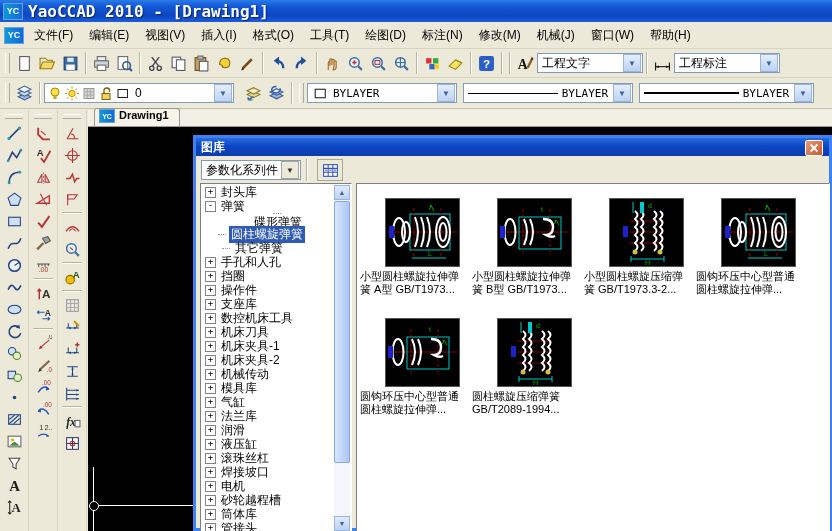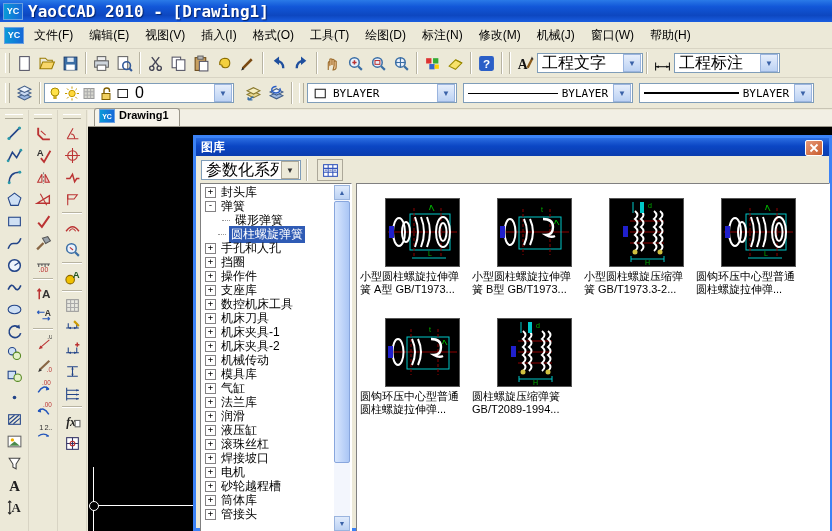--- a/index.html
+++ b/index.html
@@ -16,21 +16,21 @@
            display:flex;align-items:center;gap:2px;padding-left:4px;box-sizing:border-box;}
   .menu-item{padding:3px 8px;color:#000;}
   
   .toolbar{background:#ece9d8;display:flex;align-items:center;box-sizing:border-box;}
   #tb1{left:0;top:49px;width:832px;height:29px;border-bottom:1px solid #d8d4c4;padding-left:2px;}
   #tb2{left:0;top:78px;width:832px;height:31px;border-bottom:1px solid #c8c4b4;padding-left:2px;}
   .grip{width:3px;height:20px;border-left:1px solid #fff;border-right:1px solid #b0ac9a;margin:0 3px;}
   .sepv{width:1px;height:22px;background:#b8b4a2;border-right:1px solid #fff;margin:0 3px;}
   .tbtn{width:23px;height:23px;display:flex;align-items:center;justify-content:center;}
   .combo{height:20px;background:#fff;border:1px solid #7f9db9;display:flex;align-items:center;box-sizing:border-box;}
-  .combo .ctext{flex:1;padding:0 4px;white-space:nowrap;overflow:hidden;font-size:16px;}
+  .combo .ctext{flex:1;padding:0 4px;white-space:nowrap;overflow:hidden;font-size:12px;}
   .combo .mono{font-family:"DejaVu Sans Mono","Liberation Mono",monospace;font-size:11px;}
   .combo .arrow{width:16px;height:16px;margin:1px;background:linear-gradient(180deg,#e6eefb,#bcd2f3);border:1px solid #9ab4de;
                 display:flex;align-items:center;justify-content:center;color:#3a62a8;font-size:8px;}
   .linesample{flex:1;display:flex;align-items:center;gap:4px;padding:0 4px;}
   .linesample .ln{flex:1;height:1px;background:#000;}
   
   #leftbars{left:0;top:110px;width:88px;height:421px;background:#ece9d8;display:flex;}
   .vcol{width:29px;display:flex;flex-direction:column;align-items:center;border-right:1px solid #d8d4c4;padding-top:2px;box-sizing:border-box;}
   .hgrip{width:18px;height:3px;border-top:1px solid #fff;border-bottom:1px solid #b0ac9a;margin:2px 0 3px 0;}
   .seph{width:20px;height:1px;background:#b8b4a2;border-bottom:1px solid #fff;margin:2px 0;}
@@ -694,27 +694,31 @@
   <div id="tree-panel">
     <div id="tree-rows">
         <div class="tree-row" style="padding-left: 3px;">
           <span class="expander">+</span>
           <span class="tree-label">封头库</span>
         </div>
         <div class="tree-row" style="padding-left: 3px;">
           <span class="expander">-</span>
           <span class="tree-label">弹簧</span>
         </div>
-        <div class="tree-row" style="padding-left: 20px;">
+        <div class="tree-row" style="padding-left: 20px; flex-direction: column;">
           <span class="stub"></span>
           <span class="tree-label">碟形弹簧</span>
         </div>
         <div class="tree-row" style="padding-left: 16px;">
           <span class="stub"></span>
           <span class="tree-label sel">圆柱螺旋弹簧</span>
+        </div>
+        <div class="tree-row" style="padding-left: 20px;">
+          <span class="stub"></span>
+          <span class="tree-label">其它弹簧</span>
         </div>
         <div class="tree-row" style="padding-left: 3px;">
           <span class="expander">+</span>
           <span class="tree-label">手孔和人孔</span>
         </div>
         <div class="tree-row" style="padding-left: 3px;">
           <span class="expander">+</span>
           <span class="tree-label">挡圈</span>
         </div>
         <div class="tree-row" style="padding-left: 3px;">

